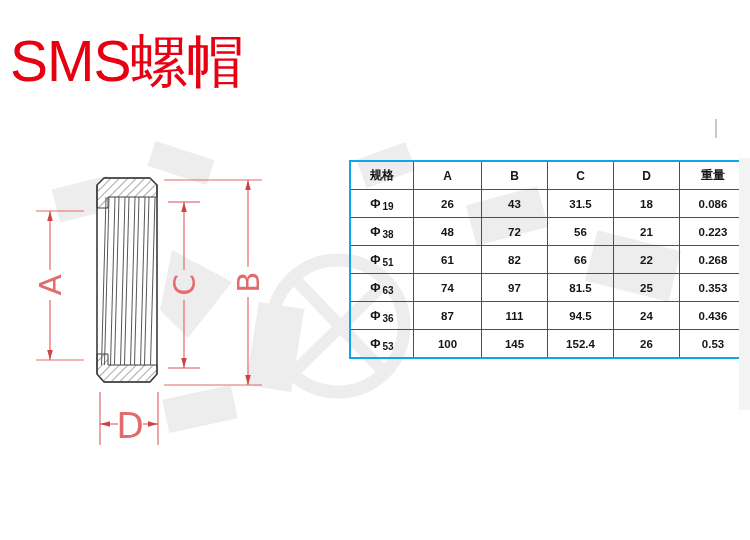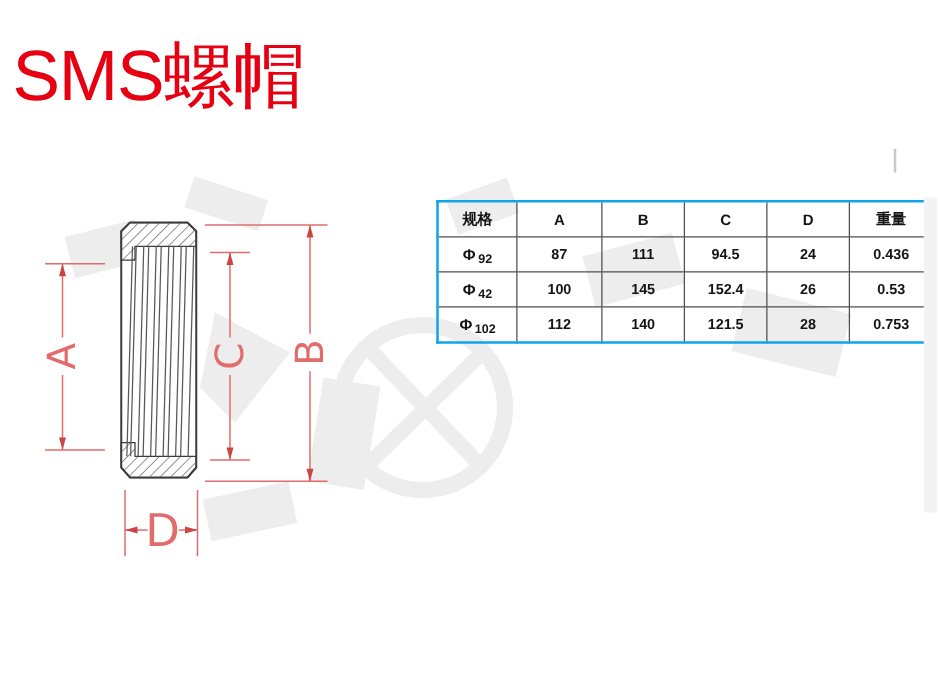--- a/index.html
+++ b/index.html
@@ -130,41 +130,65 @@
         <th style="width:62px">规格</th>
         <th style="width:67px">A</th>
         <th style="width:65px">B</th>
         <th style="width:65px">C</th>
         <th style="width:65px">D</th>
         <th style="width:66px">重量</th>
       </tr>
     </thead>
     <tbody id="spec-rows">
         <tr>
-          <td><span class="phi">Φ</span><span class="spec-num">92</span></td>
+          <td><span class="phi">Φ</span><span class="spec-num">19</span></td>
+          <td>26</td>
+          <td>43</td>
+          <td>31.5</td>
+          <td>18</td>
+          <td>0.086</td>
+        </tr>
+        <tr>
+          <td><span class="phi">Φ</span><span class="spec-num">38</span></td>
+          <td>48</td>
+          <td>72</td>
+          <td>56</td>
+          <td>21</td>
+          <td>0.223</td>
+        </tr>
+        <tr>
+          <td><span class="phi">Φ</span><span class="spec-num">51</span></td>
+          <td>61</td>
+          <td>82</td>
+          <td>66</td>
+          <td>22</td>
+          <td>0.268</td>
+        </tr>
+        <tr>
+          <td><span class="phi">Φ</span><span class="spec-num">63</span></td>
+          <td>74</td>
+          <td>97</td>
+          <td>81.5</td>
+          <td>25</td>
+          <td>0.353</td>
+        </tr>
+        <tr>
+          <td><span class="phi">Φ</span><span class="spec-num">36</span></td>
           <td>87</td>
           <td>111</td>
           <td>94.5</td>
           <td>24</td>
           <td>0.436</td>
         </tr>
         <tr>
-          <td><span class="phi">Φ</span><span class="spec-num">42</span></td>
+          <td><span class="phi">Φ</span><span class="spec-num">53</span></td>
           <td>100</td>
           <td>145</td>
           <td>152.4</td>
           <td>26</td>
           <td>0.53</td>
-        </tr>
-        <tr>
-          <td><span class="phi">Φ</span><span class="spec-num">102</span></td>
-          <td>112</td>
-          <td>140</td>
-          <td>121.5</td>
-          <td>28</td>
-          <td>0.753</td>
         </tr>
       </tbody>
   </table>
 
   <div class="gray-tick"></div>
   <div class="edge-shade"></div>
 </div>
 
 </body></html>

